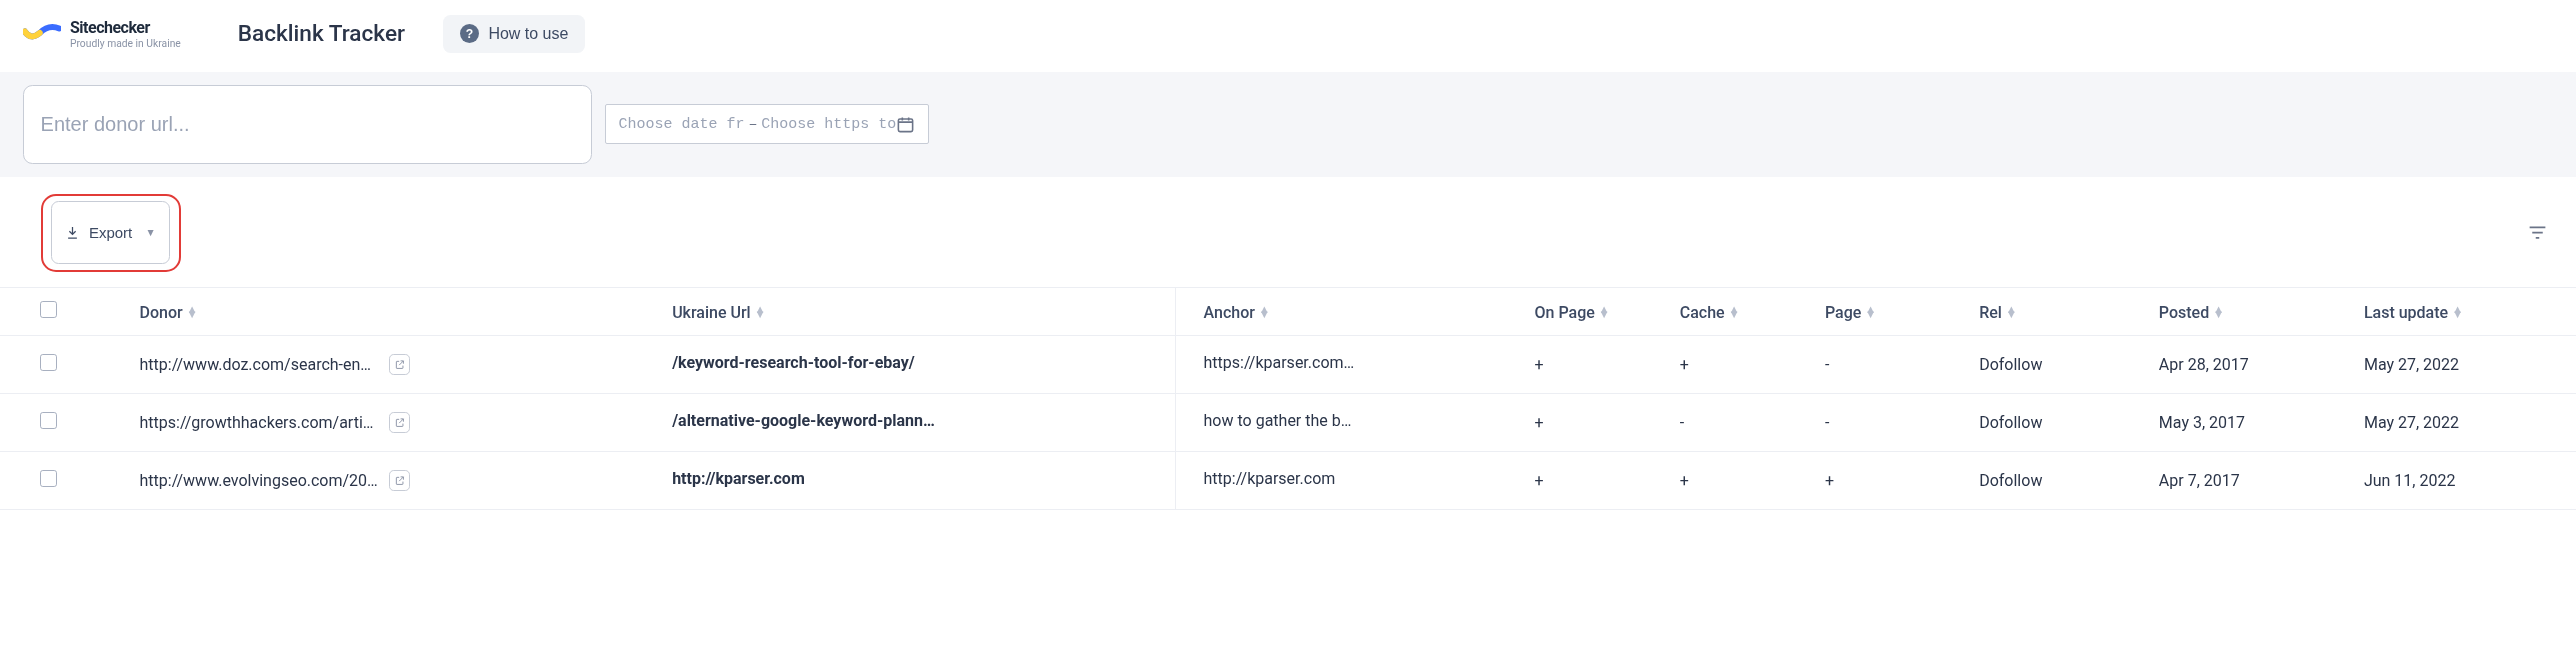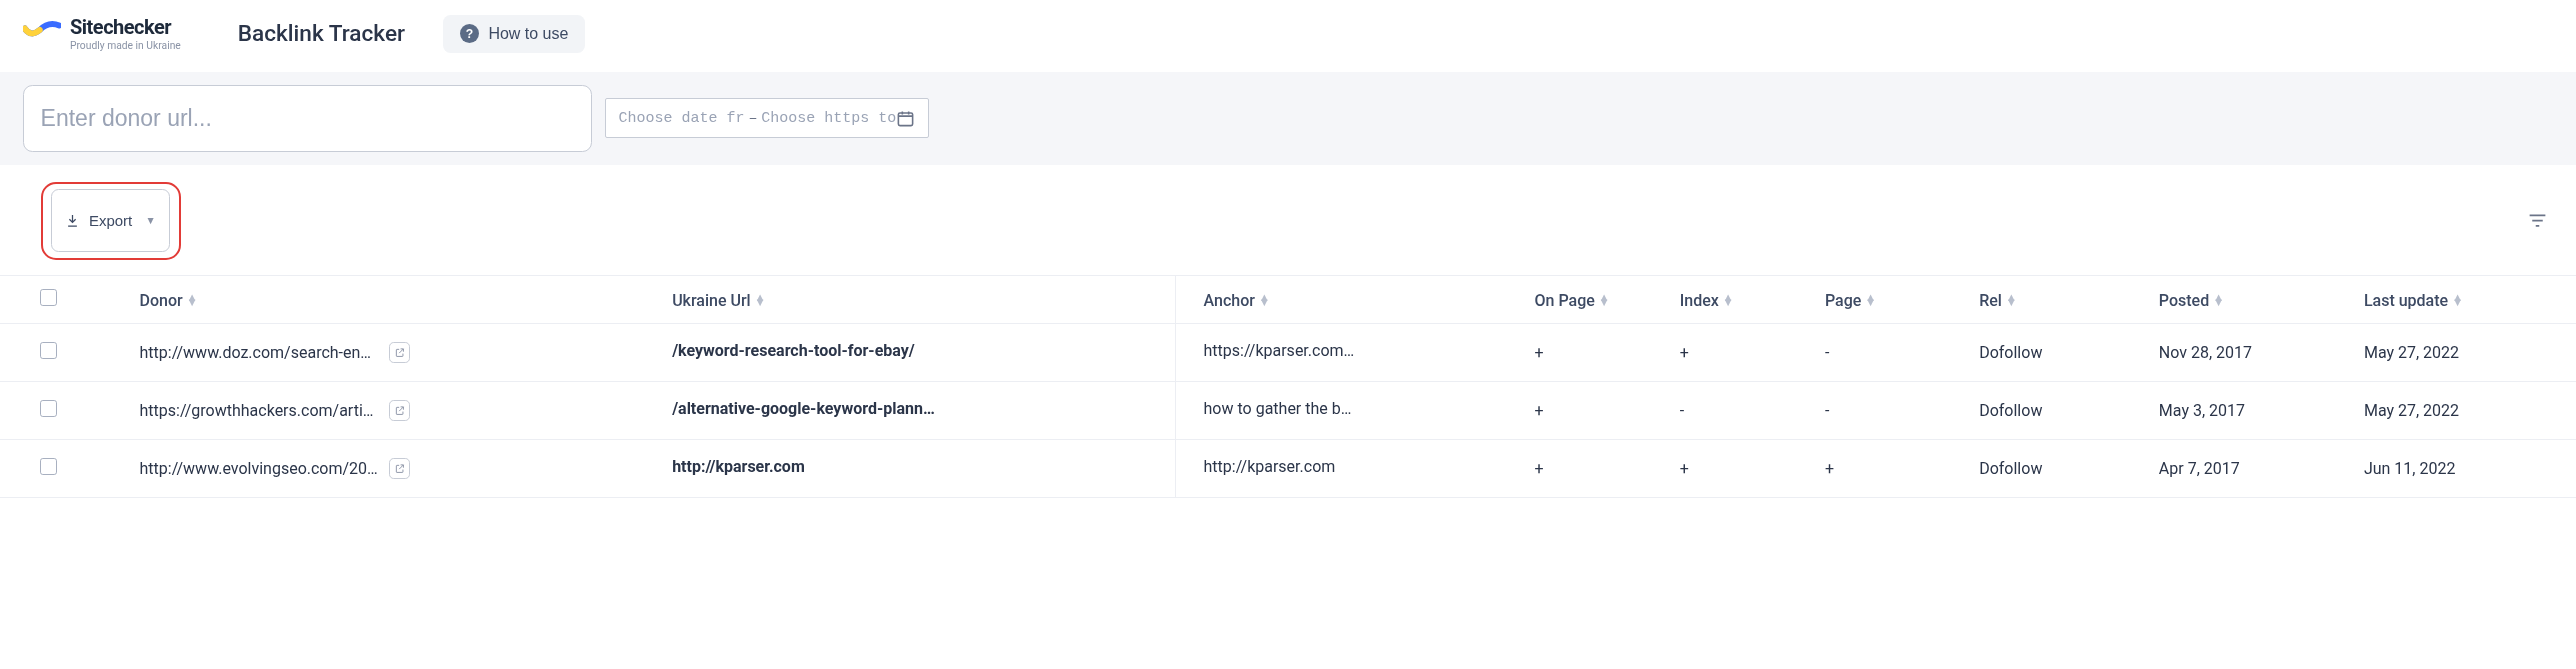--- a/index.html
+++ b/index.html
@@ -2,28 +2,28 @@
 <html style="font-size:15px"><head>
   <meta charset="utf-8">
   <style>
     * { margin: 0; padding: 0; box-sizing: border-box; }
     body { font-family: -apple-system, BlinkMacSystemFont, 'Segoe UI', Roboto, sans-serif; background: #fff; color: #1e2a3b; }
     
     .topbar { display: flex; align-items: center; padding: 15px 22.6px 19px 22.6px; gap: 38px; }
     .logo-group { display: flex; align-items: flex-start; gap: 9.4px; }
     .logo-svg { width: 38px; height: 30px; }
     .logo-text-wrap { display: flex; flex-direction: column; }
-    .logo-name { font-size: 20px; font-weight: 700; color: #1e2a3b; letter-spacing: -0.5px; }
+    .logo-name { font-size: 16px; font-weight: 700; color: #1e2a3b; letter-spacing: -0.5px; }
     .logo-tag { font-size: 10.3px; color: #8a93a6; }
     .page-title { font-size: 22.6px; font-weight: 500; color: #2b3549; margin-left: 19px; }
     .howto-btn { display: inline-flex; align-items: center; gap: 9.4px; background: #f2f4f7; border: none; padding: 9.4px 17px; border-radius: 7.5px; font-size: 16px; color: #3d4a63; font-weight: 500; cursor: pointer; }
     .howto-icon { width: 19px; height: 19px; border-radius: 50%; background: #5b6b85; color: #fff; display: inline-flex; align-items: center; justify-content: center; font-size: 12.2px; font-weight: 700; }
     
     .filter-panel { background: #f5f6f9; padding: 13px 22.6px; display: flex; gap: 13px; align-items: center; }
-    .input-box { background: #fff; border: 0.9px solid #c7ccd6; border-radius: 9.4px; padding: 19px 17px; font-size: 23px; color: #a16207; outline: none; }
+    .input-box { background: #fff; border: 0.9px solid #c7ccd6; border-radius: 9.4px; padding: 27px 17px; font-size: 20px; color: #a16207; outline: none; }
     .input-donor { flex: 0 0 569px; }
     .input-acceptor { flex: 0 0 569px; }
     .date-range { flex: 0 0 273px; display: flex; align-items: center; justify-content: space-between; background: #fff; border: 0.9px solid #c7ccd6; border-radius: 2px; padding: 9.4px 13px; font-size: 15px; color: #9aa3b5; font-family: Liberation Mono, monospace; }
     .date-range .sep { color: #6b7488; margin: 0 3.8px; }
     .date-range .date-from, .date-range .date-to { white-space: nowrap; overflow: hidden; }
     .date-icon { color: #6b7488; }
     input::placeholder { color: #9aa3b5; }
     
     .toolbar { padding: 17px 28px 15px 41px; display: flex; align-items: center; justify-content: space-between; }
     .export-highlight { border: 2.8px solid #e23b37; border-radius: 15px; padding: 5.6px 9.4px 5.6px 7.5px; display: inline-block; }
@@ -120,21 +120,21 @@
             <span>▼</span>
           </span></th>
       <th class="col-anchor"><span class="th-label">Anchor</span><span class="sort-arrows">
             <span>▲</span>
             <span>▼</span>
           </span></th>
       <th class="col-onpage"><span class="th-label">On Page</span><span class="sort-arrows">
             <span>▲</span>
             <span>▼</span>
           </span></th>
-      <th class="col-index"><span class="th-label">Index</span><span class="sort-arrows">
+      <th class="col-index"><span class="th-label">Cache</span><span class="sort-arrows">
             <span>▲</span>
             <span>▼</span>
           </span></th>
       <th class="col-cache"><span class="th-label">Page</span><span class="sort-arrows">
             <span>▲</span>
             <span>▼</span>
           </span></th>
       <th class="col-rel"><span class="th-label">Rel</span><span class="sort-arrows">
             <span>▲</span>
             <span>▼</span>
@@ -161,21 +161,21 @@
               </svg>
         </span>
       </div>
     </td>
     <td class="col-acceptor"><span class="acceptor-text">/keyword-research-tool-for-ebay/</span></td>
     <td class="col-anchor"><span class="anchor-text">https://kparser.com/k...</span></td>
     <td class="col-onpage">+</td>
     <td class="col-index">+</td>
     <td class="col-cache">-</td>
     <td class="col-rel">Dofollow</td>
-    <td class="col-posted">Nov 28, 2017</td>
+    <td class="col-posted">Apr 28, 2017</td>
     <td class="col-last">May 27, 2022</td>
   </tr>
       <tr>
     <td class="col-check"><span class="checkbox"></span></td>
     <td class="col-donor">
       <div class="donor-cell">
         <span class="donor-text">https://growthhackers.com/articles/...</span>
         <span class="ext-icon">
           <svg width="11.3" height="11.3" viewBox="0 0 24 24" fill="none" stroke="currentColor" stroke-width="2">
                 <path d="M14 4h6v6M20 4l-9 9M19 14v5a1 1 0 0 1-1 1H6a1 1 0 0 1-1-1V6a1 1 0 0 1 1-1h5"></path>

